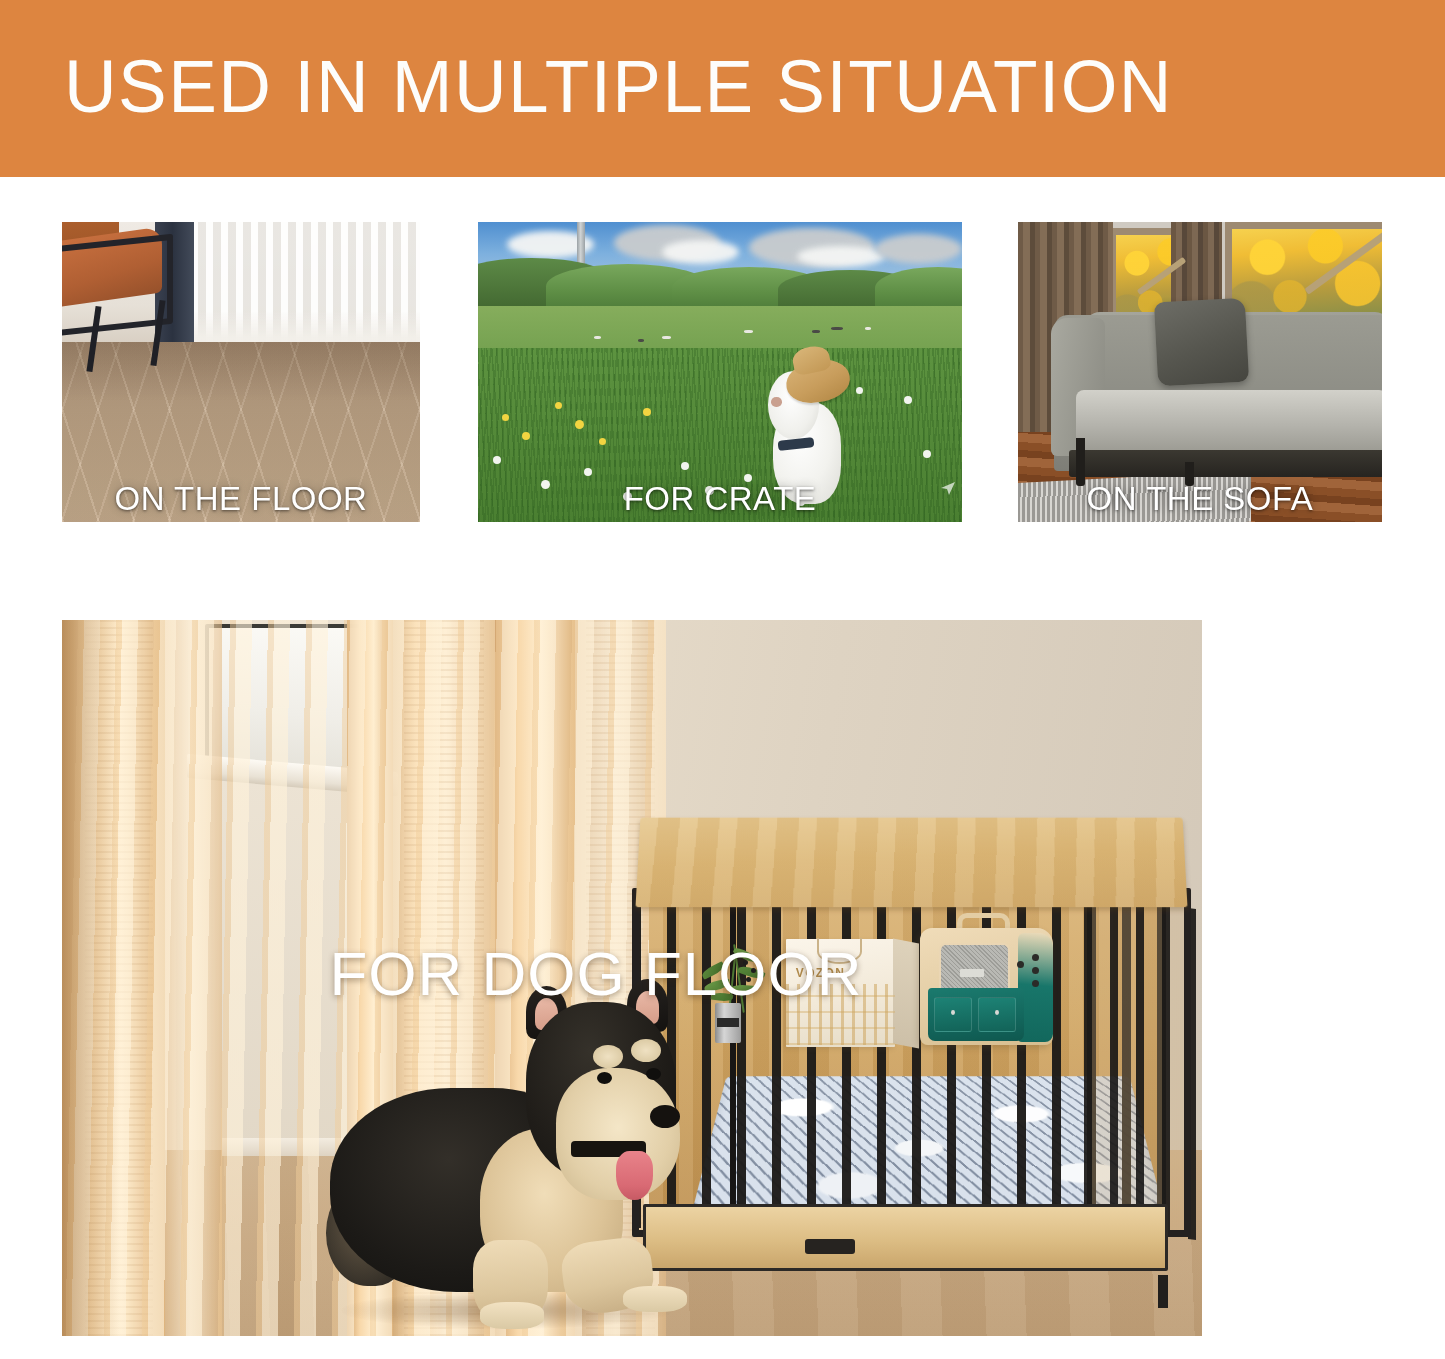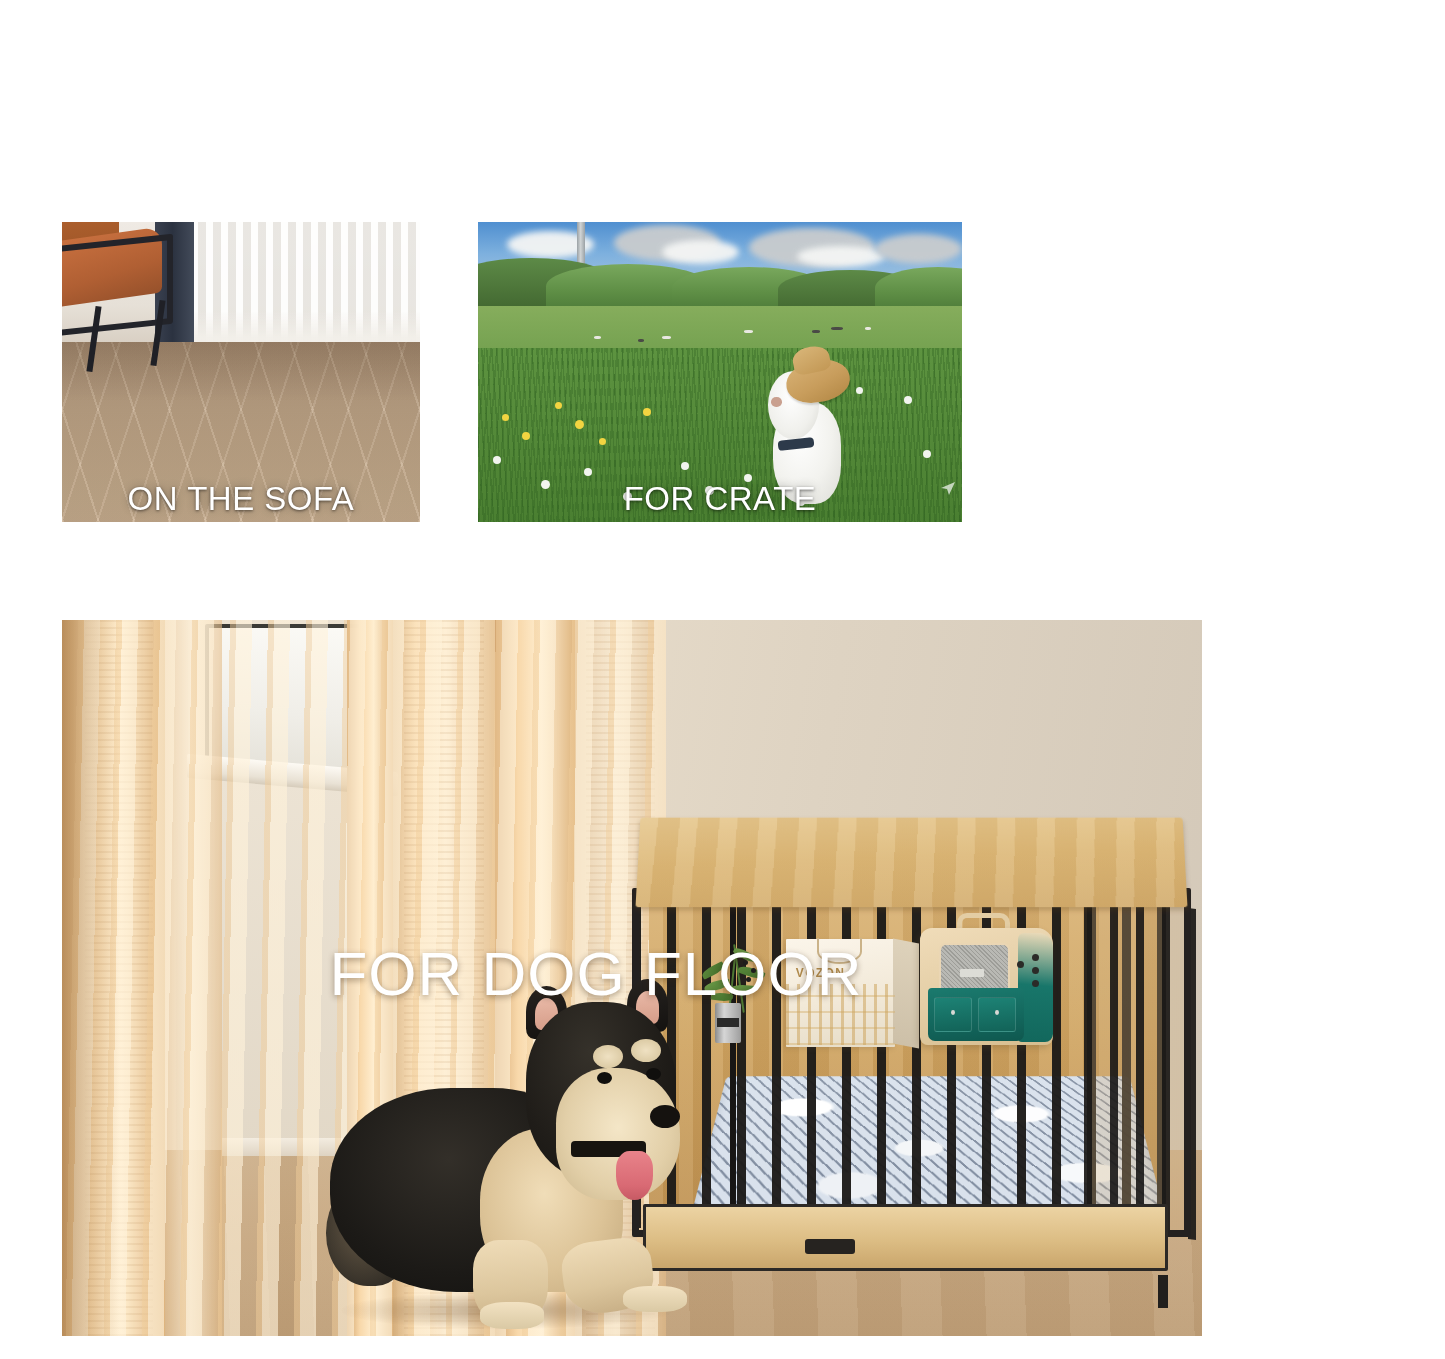--- a/index.html
+++ b/index.html
@@ -634,34 +634,37 @@
   .wm {
     position:absolute; right:6px; bottom:26px;
     width:16px; height:16px; opacity:0.8; z-index:12;
   }
 </style>
 </head>
 <body>
 
 <div class="page">
 
+  <div class="header-banner">
+    <div class="header-title">USED IN MULTIPLE SITUATION</div>
+  </div>
 
   <div class="thumb" id="thumb-floor">
     <div class="thumb-scene">
       <div class="floor-wood"></div>
       <div class="floor-wallband"></div>
       <div class="floor-sheer"></div>
       <div class="floor-darkcurtain"></div>
       <div class="floor-chair-back"></div>
       <div class="floor-chair-seat"></div>
       <div class="floor-chair-frame"></div>
       <div class="floor-chair-leg" style="left:8%;top:28%;height:22%;transform:rotate(8deg);"></div>
       <div class="floor-chair-leg" style="left:26%;top:26%;height:22%;transform:rotate(8deg);"></div>
     </div>
-    <div class="thumb-label">ON THE SOFA</div>
+    <div class="thumb-label">ON THE FLOOR</div>
   </div>
 
   <div class="thumb" id="thumb-travel">
     <div class="thumb-scene">
       <div class="travel-sky"></div>
       <div class="cloud" style="left:6%;top:3%;width:18%;height:9%;"></div>
       <div class="cloud gray" style="left:28%;top:1%;width:22%;height:12%;"></div>
       <div class="cloud" style="left:38%;top:6%;width:16%;height:8%;"></div>
       <div class="cloud gray" style="left:56%;top:2%;width:26%;height:13%;"></div>
       <div class="cloud" style="left:66%;top:8%;width:18%;height:7%;"></div>
@@ -706,20 +709,44 @@
         <div class="dt-collar"></div>
         <div class="dt-hat"></div>
       </div>
       <svg class="wm" viewBox="0 0 16 16">
         <path d="M1 8 L15 2 L9 15 L7 9 Z" fill="#ffffff" opacity="0.85"></path>
       </svg>
     </div>
     <div class="thumb-label">FOR CRATE</div>
   </div>
 
+  <div class="thumb" id="thumb-sofa">
+    <div class="thumb-scene">
+      <div class="sofa-wallpanel"></div>
+      <div class="window" style="left:25%;top:2%;width:30%;height:36%;">
+        <div class="branch" style="left:18%;top:40%;width:60%;height:6px;"></div>
+      </div>
+      <div class="window" style="left:57%;top:0%;width:48%;height:36%;">
+        <div class="branch" style="left:40%;top:32%;width:62%;height:7px;"></div>
+      </div>
+      <div class="sofa-curtain-l"></div>
+      <div class="sofa-curtain-m"></div>
+      <div class="sofa-floor"></div>
+      <div class="sofa-rug"></div>
+      <div class="sofa-backrest"></div>
+      <div class="sofa-body"></div>
+      <div class="sofa-arm"></div>
+      <div class="sofa-pillow"></div>
+      <div class="sofa-seat"></div>
+      <div class="sofa-base"></div>
+      <div class="sofa-leg" style="left:16%;top:72%;height:16%;"></div>
+      <div class="sofa-leg" style="left:46%;top:80%;height:8%;"></div>
+    </div>
+    <div class="thumb-label">ON THE SOFA</div>
+  </div>
 
   <div id="hero">
 
     <div class="hero-wall"></div>
     <div class="hero-floor"></div>
     <div class="hero-wallL"></div>
     <div class="hero-window"></div>
     <div class="hero-sill"></div>
     <div class="hero-baseboard"></div>
 

